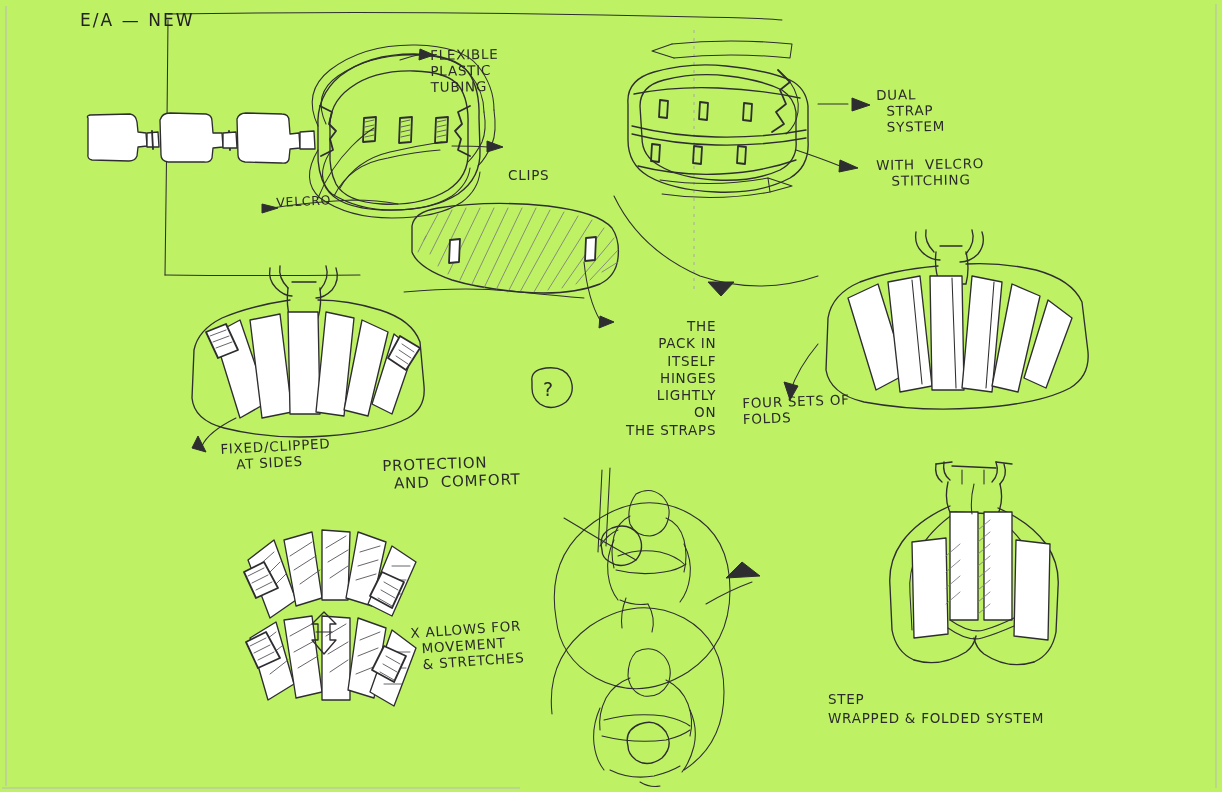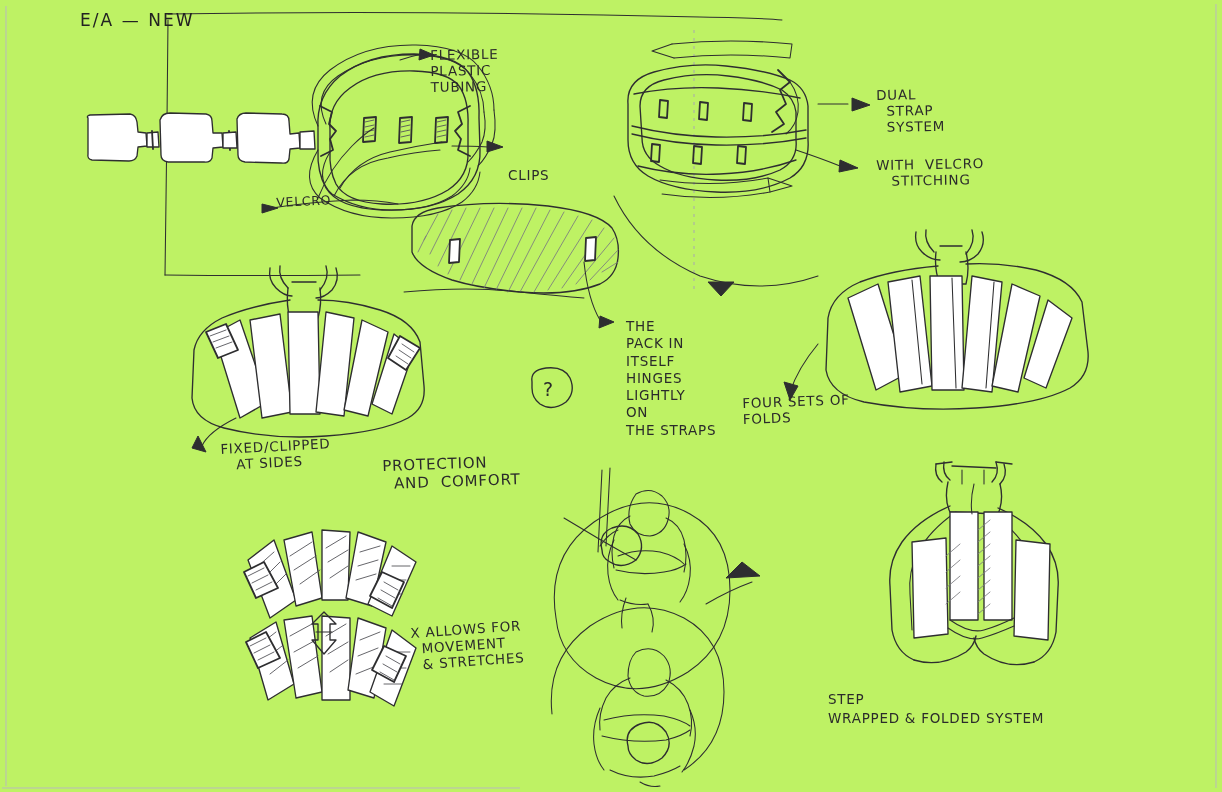--- a/index.html
+++ b/index.html
@@ -441,21 +441,21 @@
 
   <div class="note hand n-sm" style="left:276px;top:196px;transform:rotate(-3deg);">VELCRO</div>
 
   <div class="note hand n-md" style="left:876px;top:88px;transform:rotate(-1deg);">DUAL
   STRAP
   SYSTEM</div>
 
   <div class="note hand n-md" style="left:876px;top:158px;transform:rotate(-1deg);">WITH  VELCRO
    STITCHING</div>
 
-  <div class="note hand n-md" style="left:626px;top:318px;line-height:1.28;">THE
+  <div class="note hand n-md" style="left:626px;top:318px;line-height:1.28;text-align:right;">THE
 PACK IN
 ITSELF
 HINGES
 LIGHTLY
 ON
 THE STRAPS</div>
 
   <div class="note hand n-md" style="left:742px;top:396px;transform:rotate(-2deg);">FOUR SETS OF
 FOLDS</div>
 

